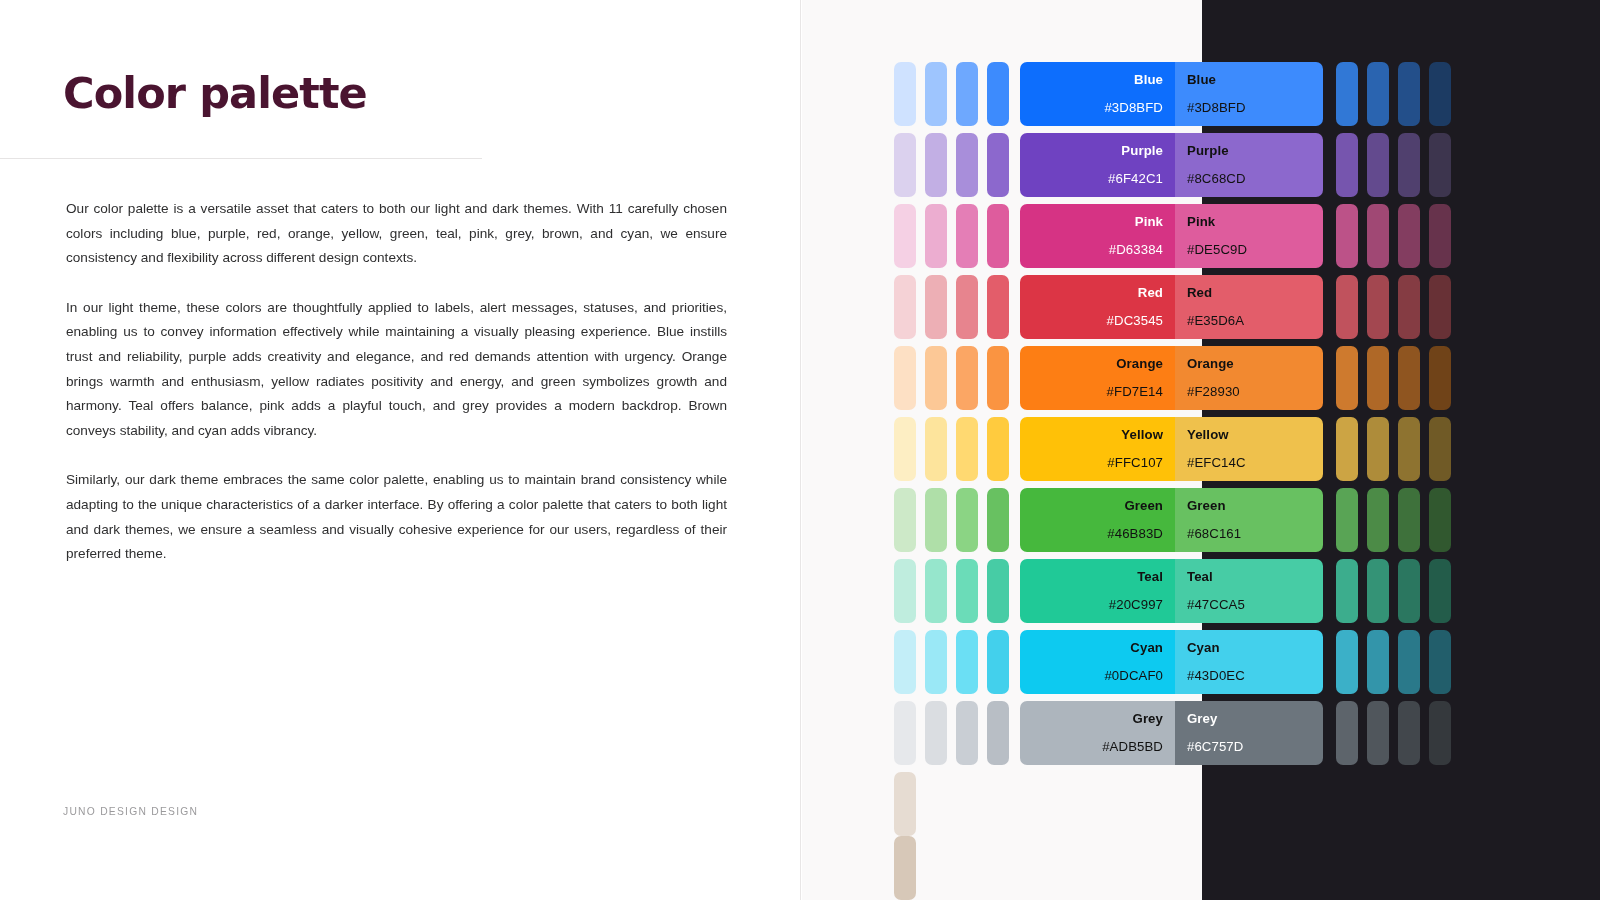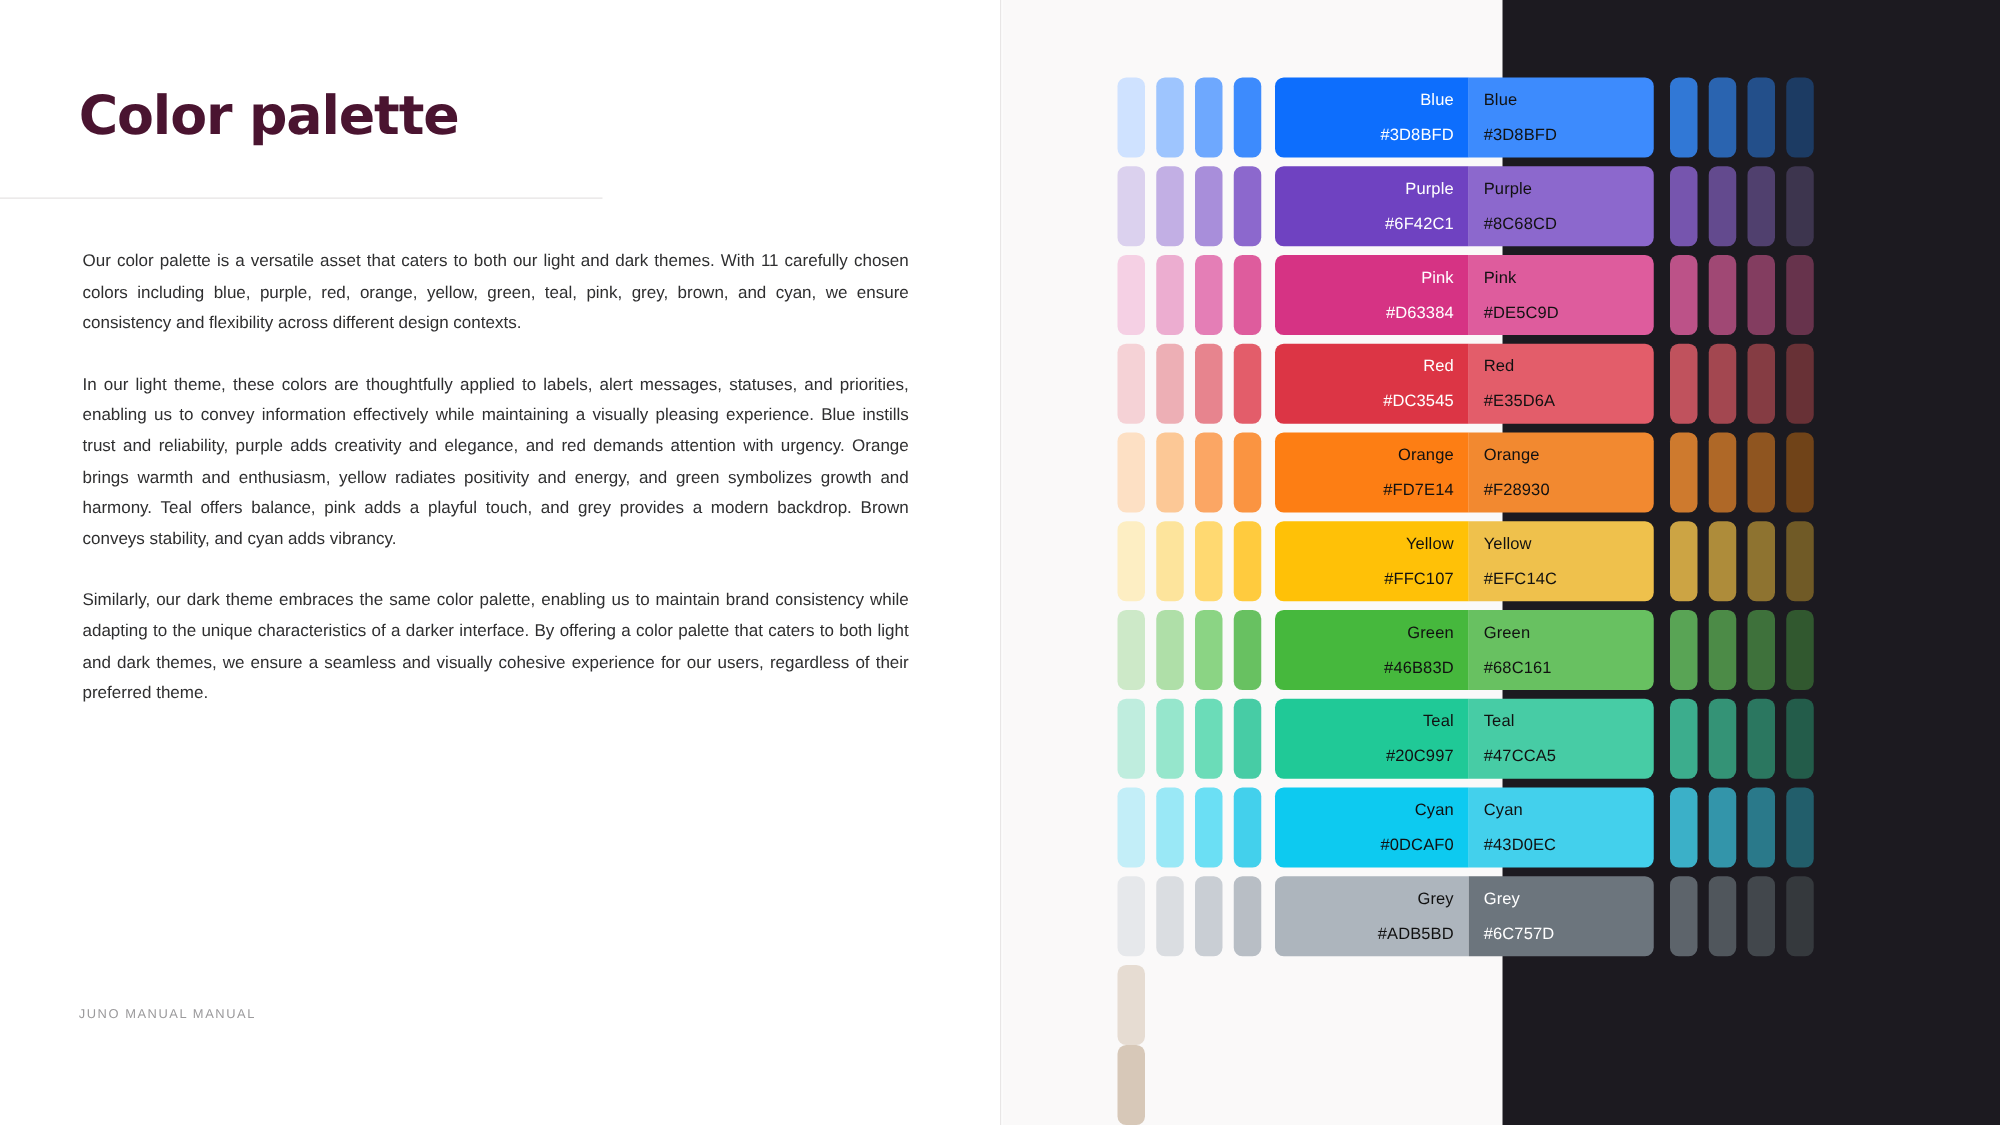--- a/index.html
+++ b/index.html
@@ -82,42 +82,42 @@
   }
   .main-dark {
     width: 148px; height: 64px; flex: none;
     border-radius: 0 7px 7px 0;
     padding: 10px 0 0 12px;
     display: flex; flex-direction: column;
     align-items: flex-start; justify-content: flex-start;
     margin-right: 4px;
   }
   .sw-name {
-    font-size: 13.2px; font-weight: 400; line-height: 16px;
+    font-size: 13.2px; font-weight: 700; line-height: 16px;
     letter-spacing: 0.1px;
   }
   .sw-hex {
     font-size: 13.2px; font-weight: 400; line-height: 16px;
     margin-top: 12px; letter-spacing: 0.1px;
   }
 </style>
 </head>
 <body>
 
 <div id="page">
 
   <div class="left-panel">
     <div class="page-title">Color palette</div>
     <div class="title-rule"></div>
     <div class="body-copy">
       <p>Our color palette is a versatile asset that caters to both our light and dark themes. With 11 carefully chosen colors including blue, purple, red, orange, yellow, green, teal, pink, grey, brown, and cyan, we ensure consistency and flexibility across different design contexts.</p>
       <p>In our light theme, these colors are thoughtfully applied to labels, alert messages, statuses, and priorities, enabling us to convey information effectively while maintaining a visually pleasing experience. Blue instills trust and reliability, purple adds creativity and elegance, and red demands attention with urgency. Orange brings warmth and enthusiasm, yellow radiates positivity and energy, and green symbolizes growth and harmony. Teal offers balance, pink adds a playful touch, and grey provides a modern backdrop. Brown conveys stability, and cyan adds vibrancy.</p>
       <p>Similarly, our dark theme embraces the same color palette, enabling us to maintain brand consistency while adapting to the unique characteristics of a darker interface. By offering a color palette that caters to both light and dark themes, we ensure a seamless and visually cohesive experience for our users, regardless of their preferred theme.</p>
     </div>
-    <div class="footer-label">JUNO MANUAL MANUAL</div>
+    <div class="footer-label">JUNO DESIGN DESIGN</div>
   </div>
 
   <div class="palette-light-bg"></div>
   <div class="palette-dark-bg"></div>
 
   <div class="swatch-grid" id="swatch-grid">
       <div class="swatch-row">
         <div class="tint-chip" style="background: rgb(207, 226, 255);"></div>
         <div class="tint-chip" style="background: rgb(158, 197, 254);"></div>
         <div class="tint-chip" style="background: rgb(110, 168, 254);"></div>

